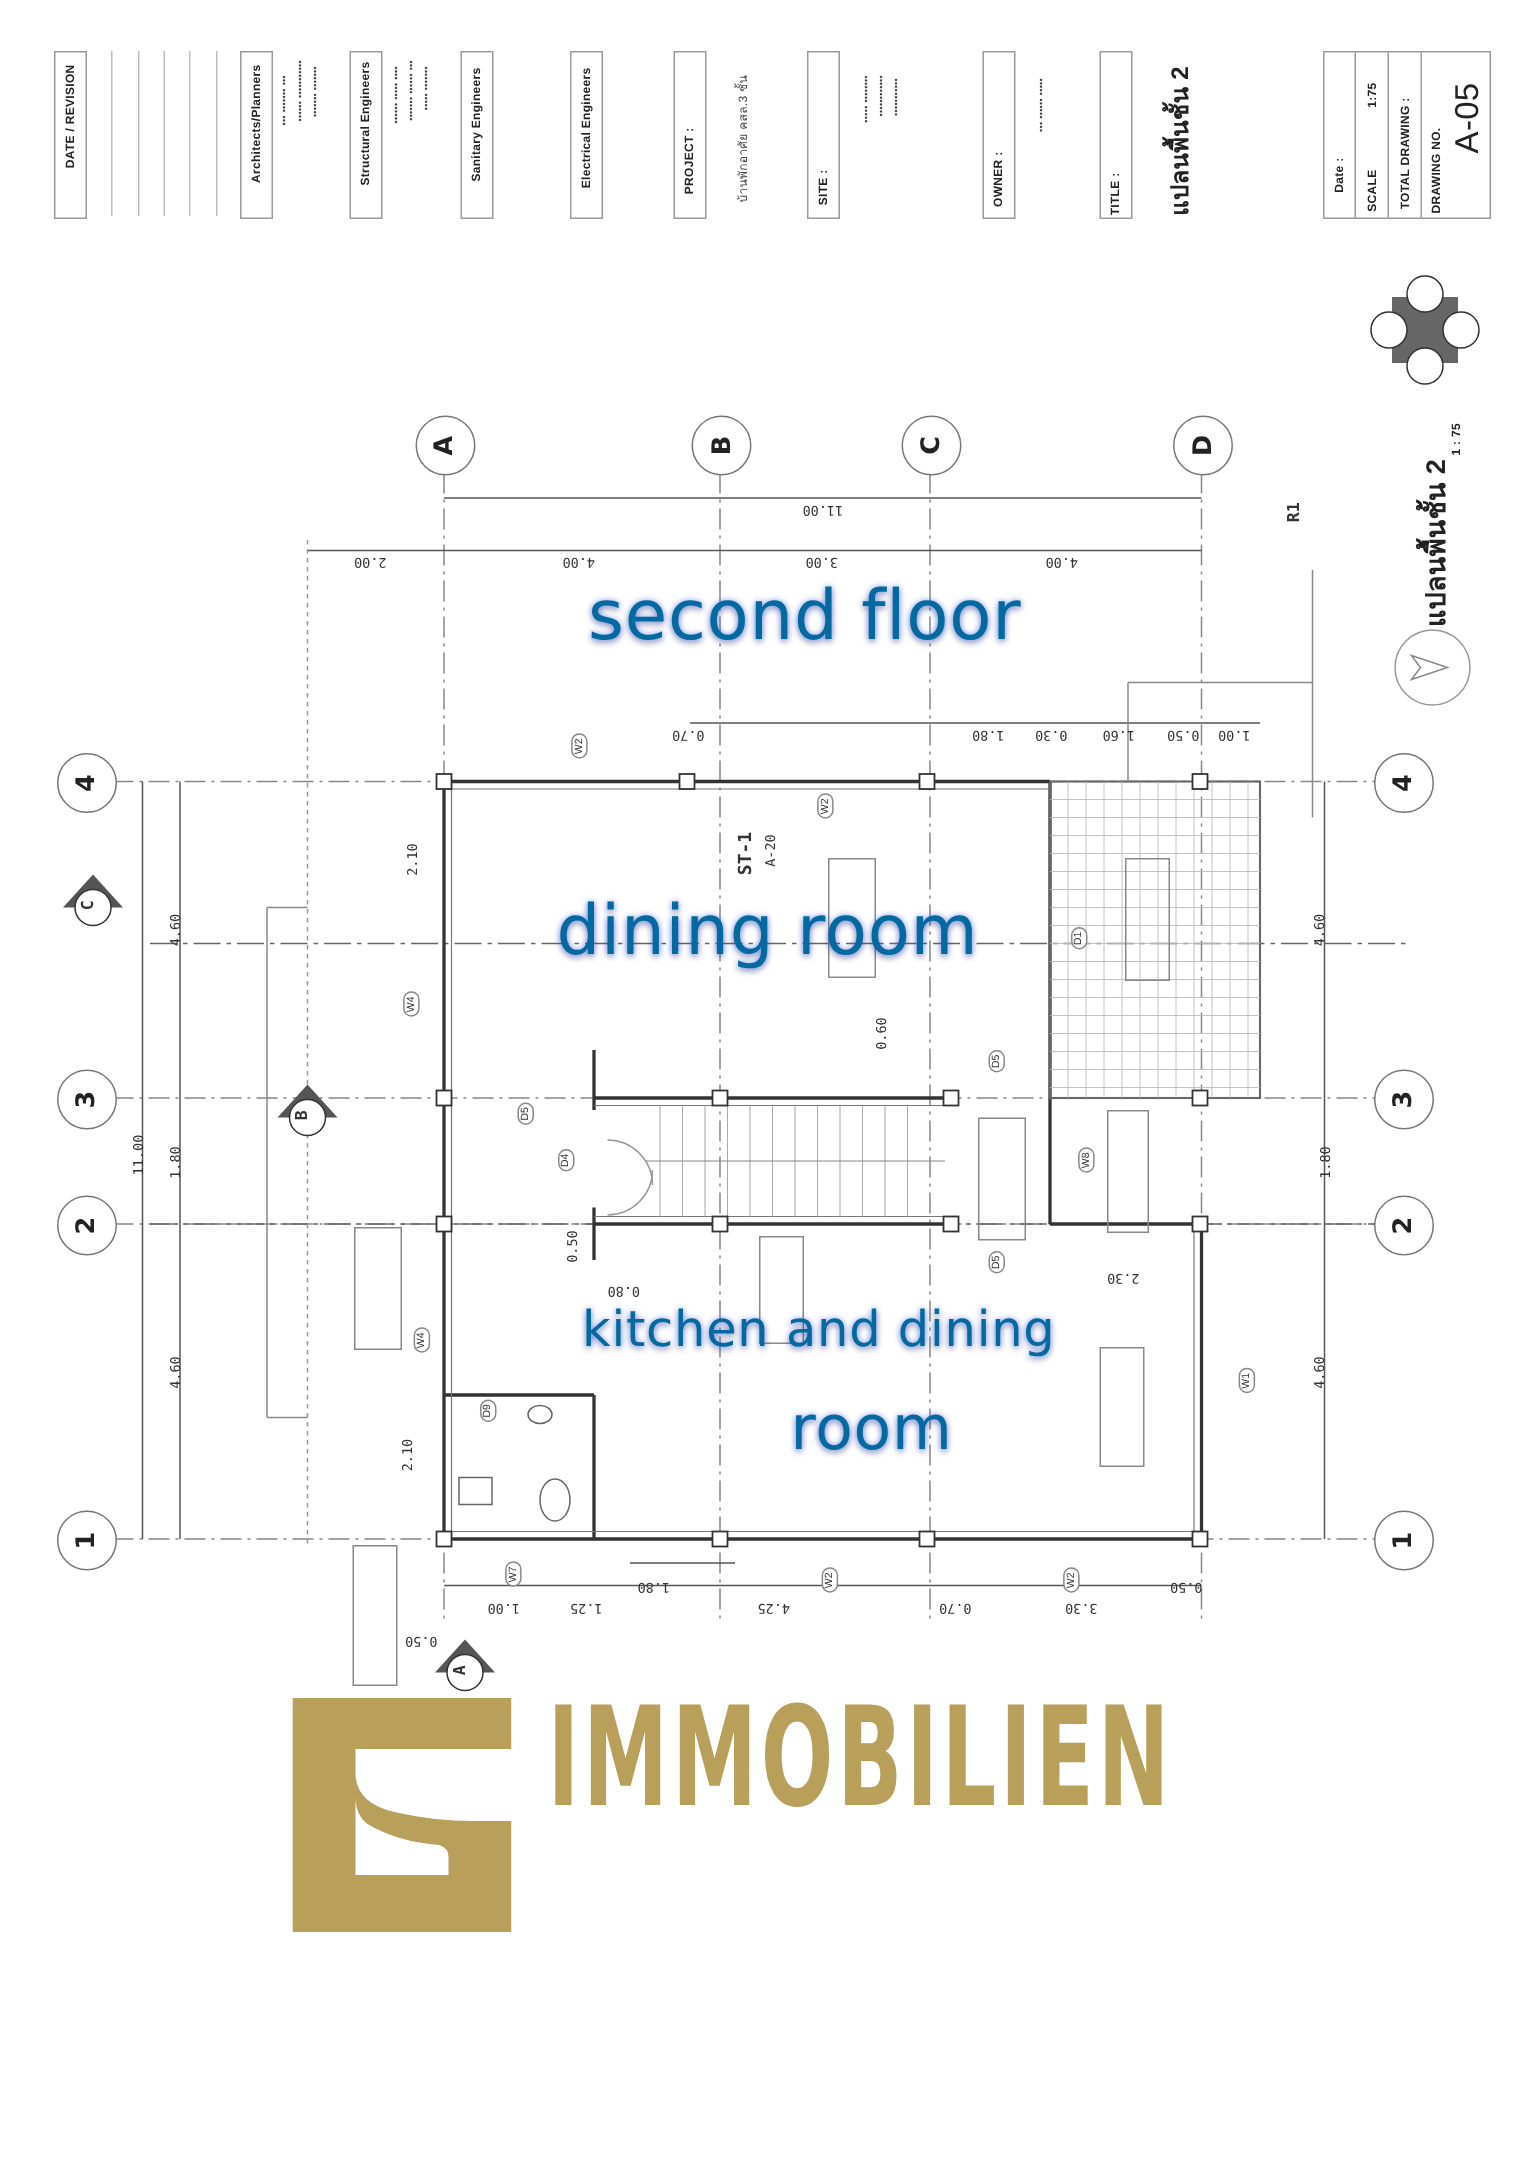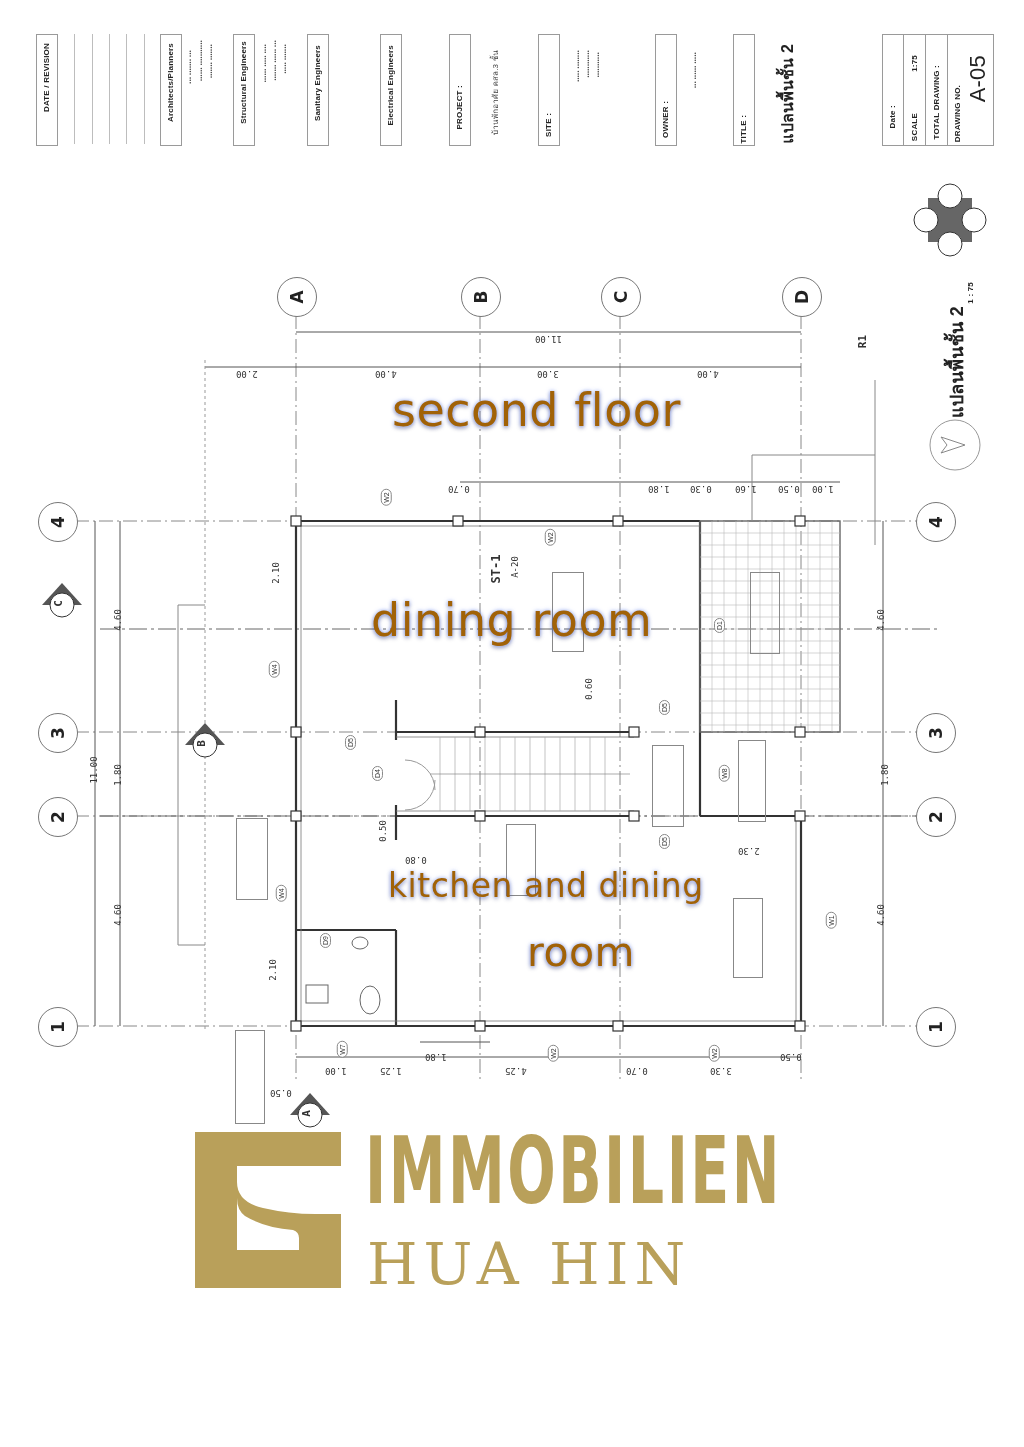--- a/index.html
+++ b/index.html
@@ -8,21 +8,21 @@
   .plan { position:absolute; left:0; top:0; width:1024px; height:1447px; }
   .tb-box { position:absolute; border:1px solid #9a9a9a; background:#fff; }
   .vtext { position:absolute; writing-mode:vertical-rl; transform:rotate(180deg); font-size:8px; color:#222; white-space:nowrap; font-weight:bold; letter-spacing:0.2px; }
   .vtext.small { font-size:6px; font-weight:normal; color:#444; }
   .vline { position:absolute; width:1px; background:#bdbdbd; }
   .grid-bubble { position:absolute; width:38px; height:38px; border:1px solid #777; border-radius:50%; background:#fff; display:flex; align-items:center; justify-content:center; font-weight:bold; font-size:17px; color:#222; font-family:"DejaVu Sans", sans-serif; }
   .grid-bubble.rot span { display:inline-block; transform:rotate(-90deg); }
   .dim { position:absolute; font-size:9px; color:#333; font-family:"DejaVu Sans Mono", monospace; white-space:nowrap; }
   .dim.flip { transform:rotate(180deg); }
   .dim.rot { transform:rotate(-90deg); }
-  .overlay-label { position:absolute; color:#a16207; font-family:"DejaVu Sans", sans-serif; font-size:46px; white-space:nowrap; text-shadow:0 0 4px rgba(70,110,255,0.55), 0 2px 4px rgba(0,0,50,0.35); letter-spacing:0.5px; }
+  .overlay-label { position:absolute; color:#0369a1; font-family:"DejaVu Sans", sans-serif; font-size:46px; white-space:nowrap; text-shadow:0 0 4px rgba(70,110,255,0.55), 0 2px 4px rgba(0,0,50,0.35); letter-spacing:0.5px; }
   .logo-text { position:absolute; color:#b9a05a; white-space:nowrap; }
   .logo-main { font-family:"DejaVu Sans", sans-serif; font-weight:bold; font-size:92px; transform:scaleX(0.62); transform-origin:left top; letter-spacing:4px; }
   .logo-sub { font-family:"DejaVu Serif", serif; font-size:58px; letter-spacing:6px; }
   .tag { position:absolute; border:1px solid #888; border-radius:8px; font-size:7px; padding:1px 2px; color:#333; background:#fff; transform:rotate(-90deg); white-space:nowrap; }
 </style>
 </head>
 <body>
 
 <div class="abs" style="left:30px;top:30px;width:980px;height:120px;">
   <div class="tb-box" style="left:6px;top:4px;width:20px;height:110px;">
@@ -373,14 +373,13 @@
 <div class="overlay-label" style="left:392px;top:383px;">second floor</div>
 <div class="overlay-label" style="left:371px;top:593px;">dining room</div>
 <div class="overlay-label" style="left:388px;top:866px;font-size:33px;">kitchen and dining</div>
 <div class="overlay-label" style="left:527px;top:928px;font-size:41px;">room</div>
 
 <div class="abs" style="left:195px;top:1130px;width:650px;height:180px;">
   <svg width="146" height="160" viewBox="0 0 146 160" style="position:absolute;left:0;top:2px;">
     <path d="M0 0 H146 V34 H42 V50 Q42 70 68 76 Q94 82 120 82 H146 V156 H0 Z M42 118 H104 V106 Q104 100 98 98 Q70 96 50 84 Q42 78 42 66 Z" fill="#b9a05a" fill-rule="evenodd"></path>
   </svg>
   <div class="logo-text logo-main" style="left:170px;top:-12px;">IMMOBILIEN</div>
-  <div class="logo-text logo-sub" style="left:172px;top:100px;">HUA HIN</div>
 </div>
 
 </body></html>

